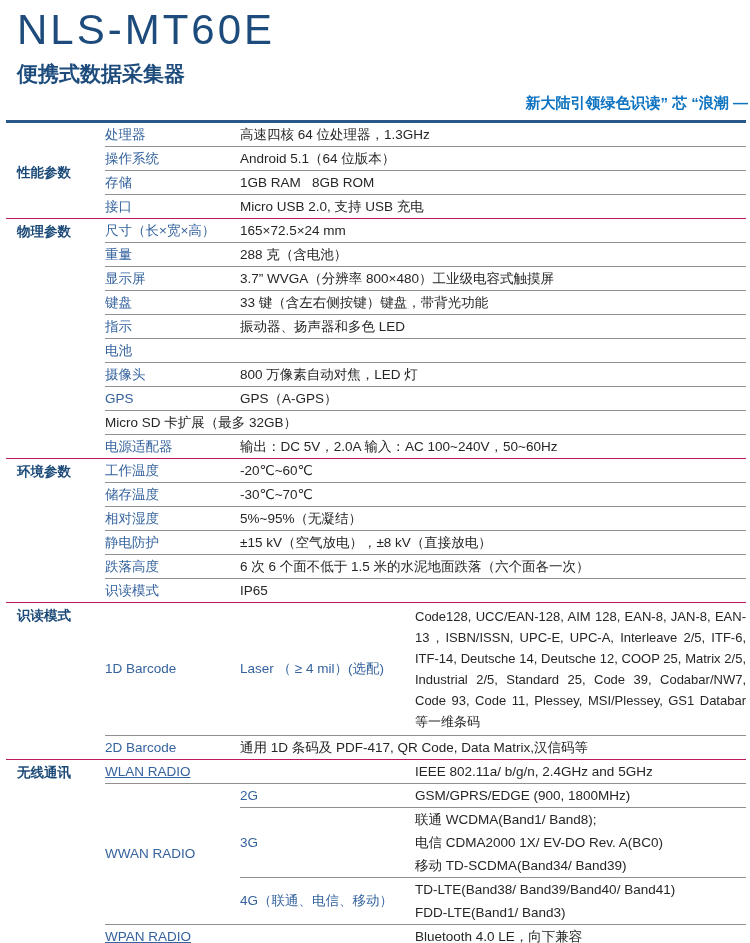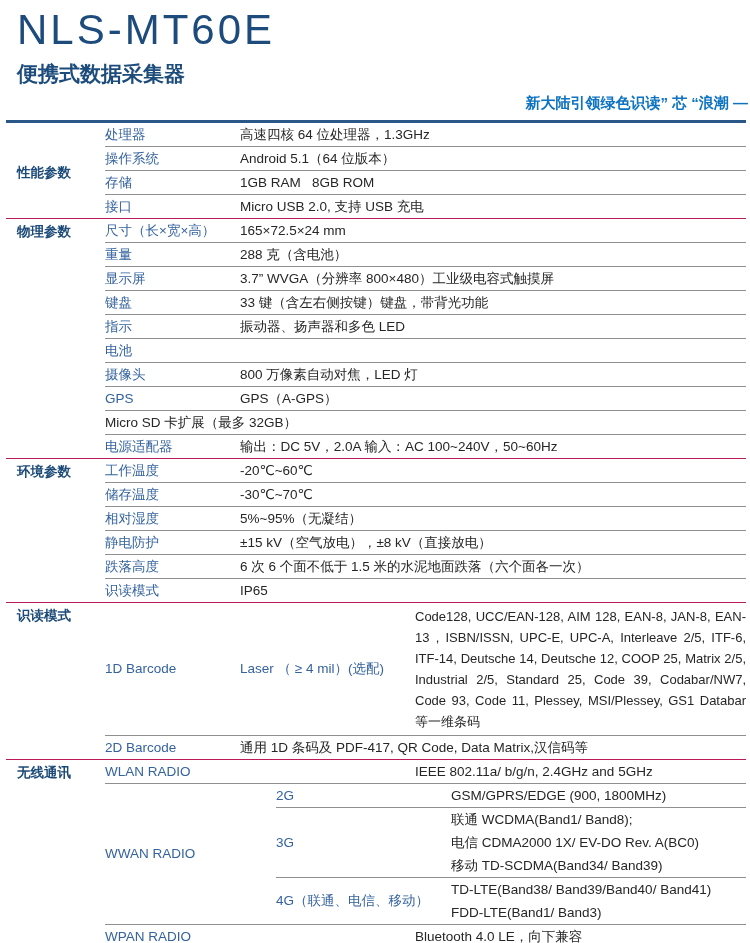--- a/index.html
+++ b/index.html
@@ -39,38 +39,38 @@
   .sec-title {
     width:99px; flex:0 0 99px; padding:4px 0 0 11px;
     font-weight:700; color:#1c4a78; font-size:13.5px;
   }
   .rows { flex:1 1 auto; min-width:0; }
 
   .row { display:flex; align-items:center; border-bottom:1px solid #909090; }
   .row:last-child { border-bottom:none; }
   .cell { line-height:22px; min-height:23px; display:flex; align-items:center; }
   .label { flex:0 0 135px; color:#35639e; }
-  .label.wide { flex:0 0 310px; }
+  .label.wide { flex:0 0 310px;text-decoration:underline; }
   .engine { flex:0 0 175px; color:#35639e; }
   .value { flex:1 1 auto; min-width:0; color:#262626; white-space:pre-wrap; }
   .value.nowrap { white-space:nowrap; overflow:hidden; }
 
   
   .codes {
     flex:1 1 auto; min-width:0; color:#262626;
     text-align:justify; line-height:21px; font-size:13px;
     padding:3px 0;
     align-self:stretch; display:block;
   }
   .lines { flex:1 1 auto; min-width:0; display:block; padding:0; }
   .lines div { line-height:23px; white-space:nowrap; }
 
   
   .wwan-block { display:flex; border-bottom:1px solid #909090; }
-  .bands { flex:1 1 auto; min-width:0;margin-left:36px; }
+  .bands { flex:1 1 auto; min-width:0; }
   .band { display:flex; border-bottom:1px solid #909090; }
   .band:last-child { border-bottom:none; }
   .band .engine { padding-top:0; }
 </style>
 </head>
 <body>
 
 <div class="page">
 
   <div class="title">NLS-MT60E</div>

